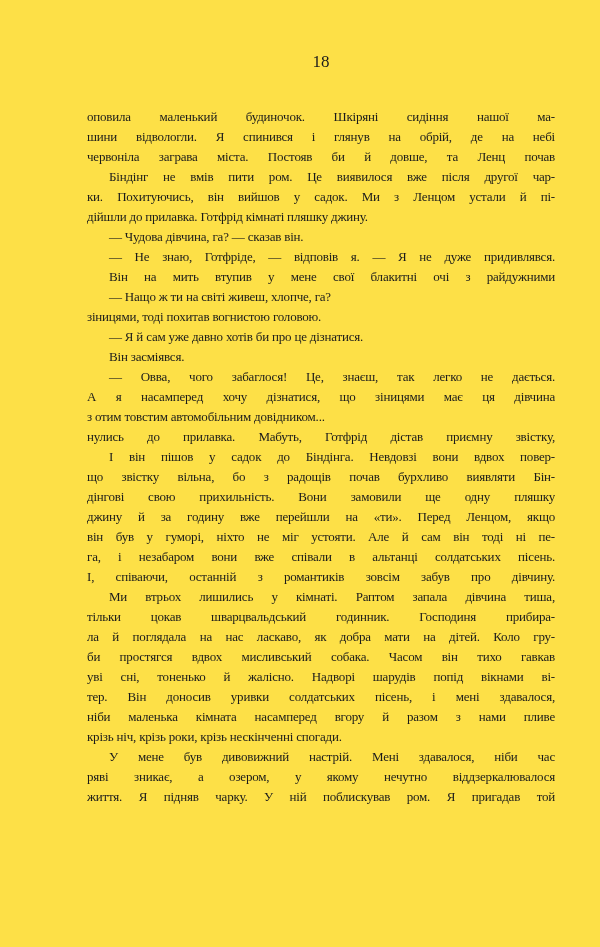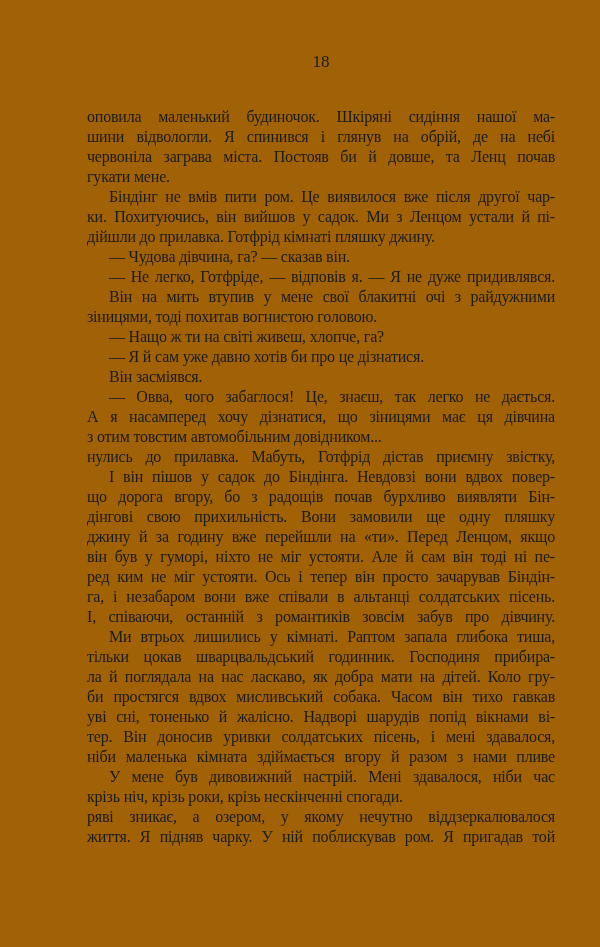--- a/index.html
+++ b/index.html
@@ -4,21 +4,21 @@
 <style>
   html, body {
     margin: 0;
     padding: 0;
     background: #ffffff;
   }
   .page {
     position: relative;
     width: 600px;
     height: 947px;
-    background: #a16207;
+    background: #fde047;
     overflow: hidden;
     font-family: "Liberation Serif", "DejaVu Serif", serif;
     color: #1b1b1b;
   }
   .page-number {
     position: absolute;
     left: 87px;
     top: 52px;
     width: 468px;
     text-align: center;
@@ -27,21 +27,21 @@
   }
   .text-block {
     position: absolute;
     left: 87px;
     top: 107px;
     width: 468px;
   }
   .line {
     height: 20px;
     line-height: 20px;
-    font-size: 16px;
+    font-size: 13px;
     letter-spacing: -0.2px;
     white-space: nowrap;
     overflow: hidden;
   }
   .line.just {
     white-space: normal;
     text-align: justify;
     text-align-last: justify;
   }
   .line.indent {
@@ -50,48 +50,46 @@
 </style>
 </head>
 <body>
 
 <div class="page">
   <div class="page-number">18</div>
   <div class="text-block">
       <div class="line just">оповила маленький будиночок. Шкіряні сидіння нашої ма-</div>
       <div class="line just">шини відвологли. Я спинився і глянув на обрій, де на небі</div>
       <div class="line just">червоніла заграва міста. Постояв би й довше, та Ленц почав</div>
-      <div class="line">гукати мене.</div>
       <div class="line indent just">Біндінг не вмів пити ром. Це виявилося вже після другої чар-</div>
       <div class="line just">ки. Похитуючись, він вийшов у садок. Ми з Ленцом устали й пі-</div>
       <div class="line">дійшли до прилавка. Готфрід кімнаті пляшку джину.</div>
       <div class="line indent">— Чудова дівчина, га? — сказав він.</div>
-      <div class="line indent just">— Не легко, Готфріде, — відповів я. — Я не дуже придивлявся.</div>
+      <div class="line indent just">— Не знаю, Готфріде, — відповів я. — Я не дуже придивлявся.</div>
       <div class="line indent just">Він на мить втупив у мене свої блакитні очі з райдужними</div>
+      <div class="line indent">— Нащо ж ти на світі живеш, хлопче, га?</div>
       <div class="line">зіницями, тоді похитав вогнистою головою.</div>
-      <div class="line indent">— Нащо ж ти на світі живеш, хлопче, га?</div>
       <div class="line indent">— Я й сам уже давно хотів би про це дізнатися.</div>
       <div class="line indent">Він засміявся.</div>
       <div class="line indent just">— Овва, чого забаглося! Це, знаєш, так легко не дається.</div>
       <div class="line just">А я насамперед хочу дізнатися, що зіницями має ця дівчина</div>
       <div class="line">з отим товстим автомобільним довідником...</div>
       <div class="line just">нулись до прилавка. Мабуть, Готфрід дістав приємну звістку,</div>
       <div class="line indent just">І він пішов у садок до Біндінга. Невдовзі вони вдвох повер-</div>
-      <div class="line just">що дорога вгору, бо з радощів почав бурхливо виявляти Бін-</div>
+      <div class="line just">що звістку вільна, бо з радощів почав бурхливо виявляти Бін-</div>
       <div class="line just">дінгові свою прихильність. Вони замовили ще одну пляшку</div>
       <div class="line just">джину й за годину вже перейшли на «ти». Перед Ленцом, якщо</div>
       <div class="line just">він був у гуморі, ніхто не міг устояти. Але й сам він тоді ні пе-</div>
-      <div class="line just">ред ким не міг устояти. Ось і тепер він просто зачарував Біндін-</div>
       <div class="line just">га, і незабаром вони вже співали в альтанці солдатських пісень.</div>
       <div class="line just">І, співаючи, останній з романтиків зовсім забув про дівчину.</div>
-      <div class="line indent just">Ми втрьох лишились у кімнаті. Раптом запала глибока тиша,</div>
+      <div class="line indent just">Ми втрьох лишились у кімнаті. Раптом запала дівчина тиша,</div>
       <div class="line just">тільки цокав шварцвальдський годинник. Господиня прибира-</div>
       <div class="line just">ла й поглядала на нас ласкаво, як добра мати на дітей. Коло гру-</div>
       <div class="line just">би простягся вдвох мисливський собака. Часом він тихо гавкав</div>
       <div class="line just">уві сні, тоненько й жалісно. Надворі шарудів попід вікнами ві-</div>
       <div class="line just">тер. Він доносив уривки солдатських пісень, і мені здавалося,</div>
-      <div class="line just">ніби маленька кімната здіймається вгору й разом з нами пливе</div>
+      <div class="line just">ніби маленька кімната насамперед вгору й разом з нами пливе</div>
+      <div class="line">крізь ніч, крізь роки, крізь нескінченні спогади.</div>
       <div class="line indent just">У мене був дивовижний настрій. Мені здавалося, ніби час</div>
-      <div class="line">крізь ніч, крізь роки, крізь нескінченні спогади.</div>
       <div class="line just">ряві зникає, а озером, у якому нечутно віддзеркалювалося</div>
       <div class="line just">життя. Я підняв чарку. У ній поблискував ром. Я пригадав той</div>
     </div>
 </div>
 
 </body></html>

